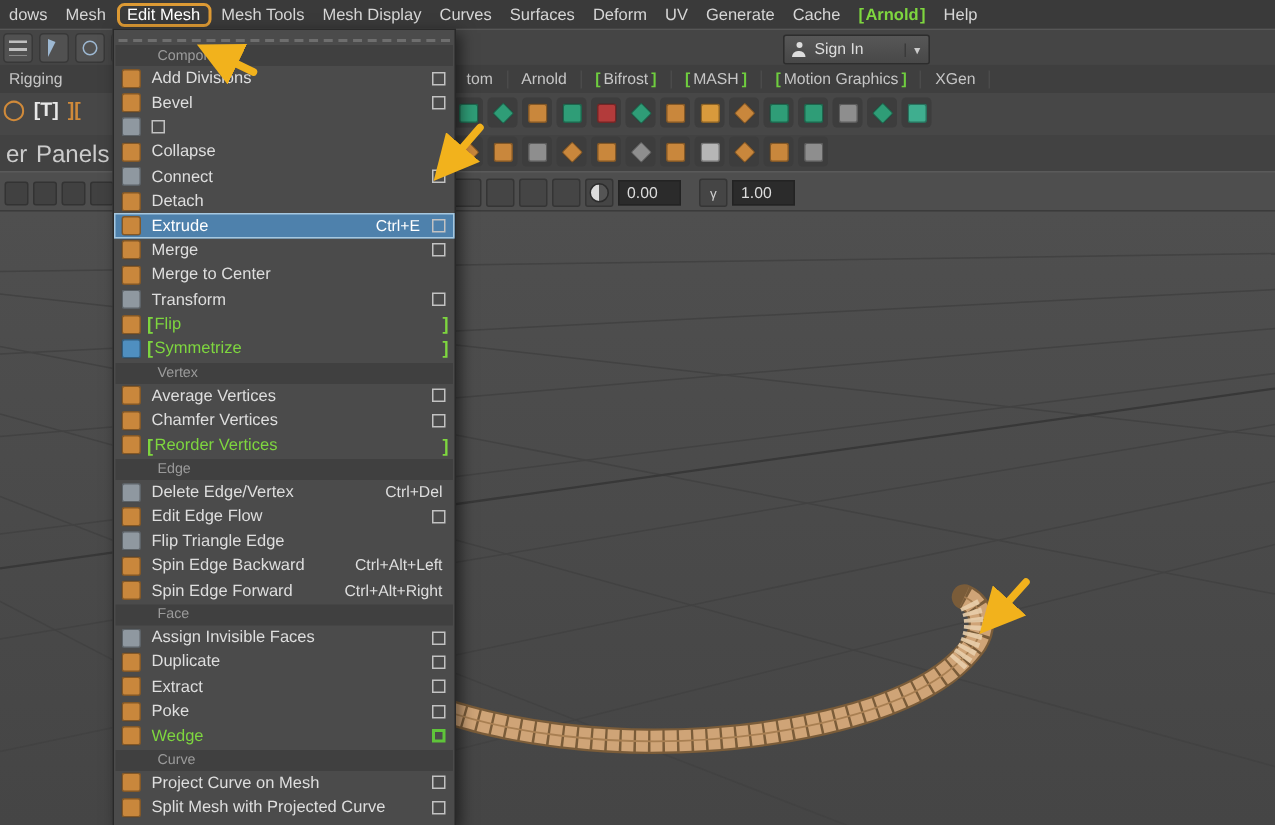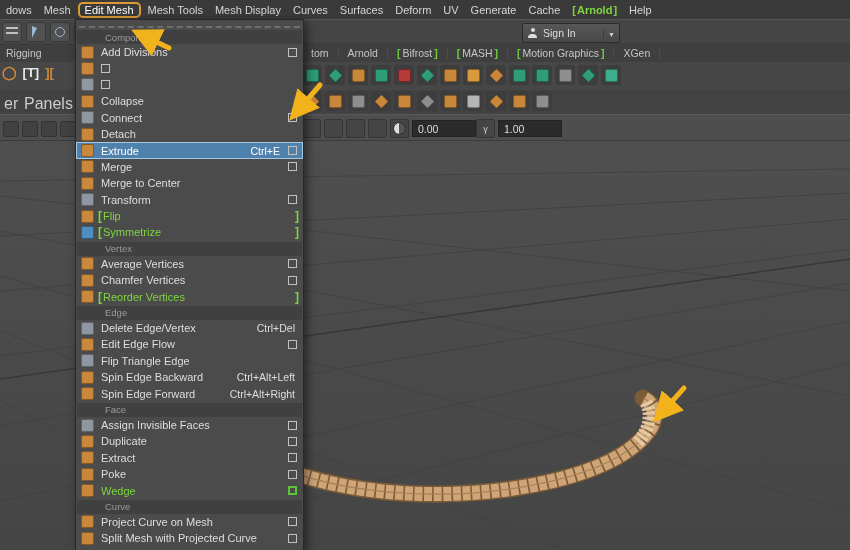--- a/index.html
+++ b/index.html
@@ -53,22 +53,22 @@
   .core.diamond{transform:rotate(45deg) scale(.8);}
 
   
   #vptoolbar{top:114px;height:27px;background:#4e4e4e;border-top:1px solid #5a5a5a;border-bottom:1px solid #3b3b3b;z-index:25;}
   #vpt-left{position:absolute;left:3px;top:6px;display:flex;}
   .mini{width:14px;height:14px;margin-right:3px;background:#414141;border:1px solid #333;border-radius:2px;}
   #vpt-main{position:absolute;left:302px;top:4px;display:flex;align-items:center;}
   .vpt-icon{width:17px;height:17px;margin-right:3px;background:#454545;border:1px solid #353535;border-radius:2px;
       display:flex;align-items:center;justify-content:center;color:#cfcfcf;font-size:9px;}
   .exp-circle{width:11px;height:11px;border-radius:50%;background:linear-gradient(90deg,#dcdcdc 50%,#555 50%);border:1px solid #2c2c2c;}
-  .field{width:64px;height:17px;background:#2b2b2b;border:1px solid #232323;color:#ddd;font-size:10.5px;
-      display:flex;align-items:center;padding-left:5px;margin-right:0;box-sizing:border-box;}
+  .field{width:42px;height:17px;background:#2b2b2b;border:1px solid #232323;color:#ddd;font-size:10.5px;
+      display:flex;align-items:center;padding-left:5px;margin-right:12px;box-sizing:border-box;}
   #colorspace{width:106px;height:18px;background:#3b3b3b;border:1px solid #2a2a2a;display:flex;align-items:center;
       font-size:10.5px;color:#ddd;}
   #colorspace .cs-label{padding-left:6px;}
   #colorspace .dd-caret{border-left:1px solid #2a2a2a;}
 
   
   #viewport{top:141px;height:409px;background:linear-gradient(#4f4f4f,#454545);z-index:1;}
 
   
   #menu{position:absolute;left:75px;top:19px;width:227px;z-index:40;background:#4b4b4b;
@@ -287,20 +287,21 @@
       <div class="menu-header">
         <span>Components</span>
       </div>
       <div class="menu-item">
         <span class="mi-icon" style="background: rgb(201, 135, 60);"></span>
         <span class="mi-label">Add Divisions</span>
         <span class="mi-box"></span>
       </div>
       <div class="menu-item">
         <span class="mi-icon" style="background: rgb(201, 135, 60);"></span>
+        <span class="mi-label">Bevel</span>
         <span class="mi-box"></span>
       </div>
       <div class="menu-item">
         <span class="mi-icon" style="background: rgb(143, 152, 160);"></span>
         <span class="mi-box"></span>
       </div>
       <div class="menu-item">
         <span class="mi-icon" style="background: rgb(201, 135, 60);"></span>
         <span class="mi-label">Collapse</span>
       </div>

